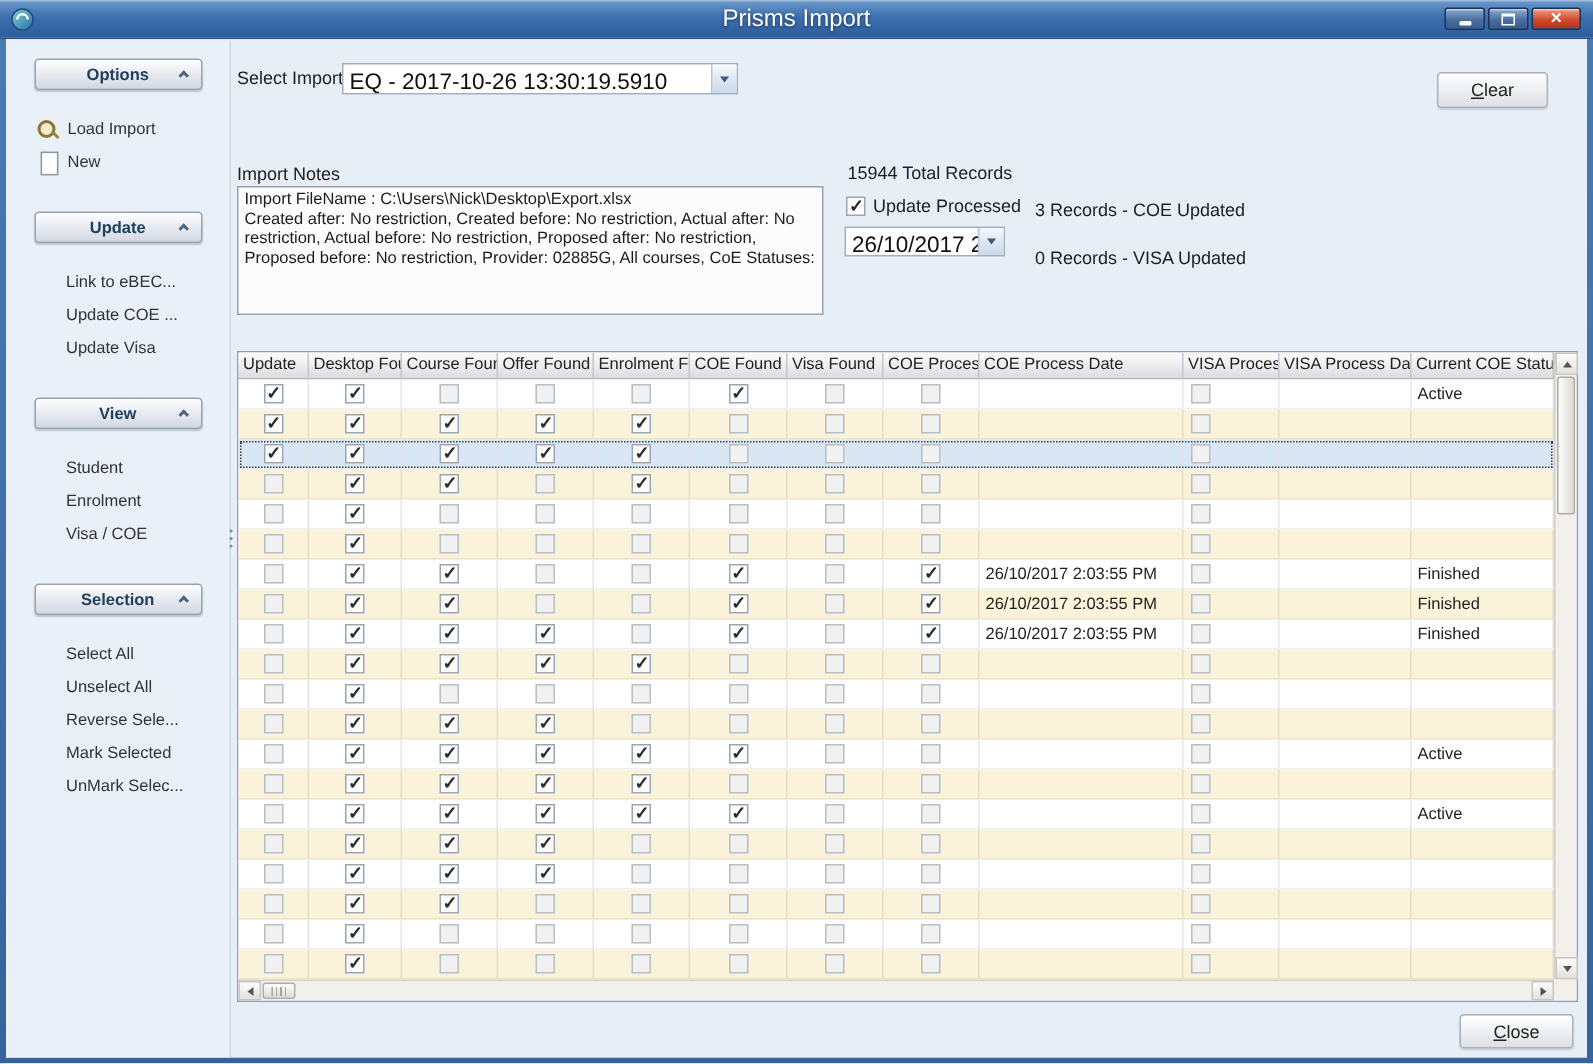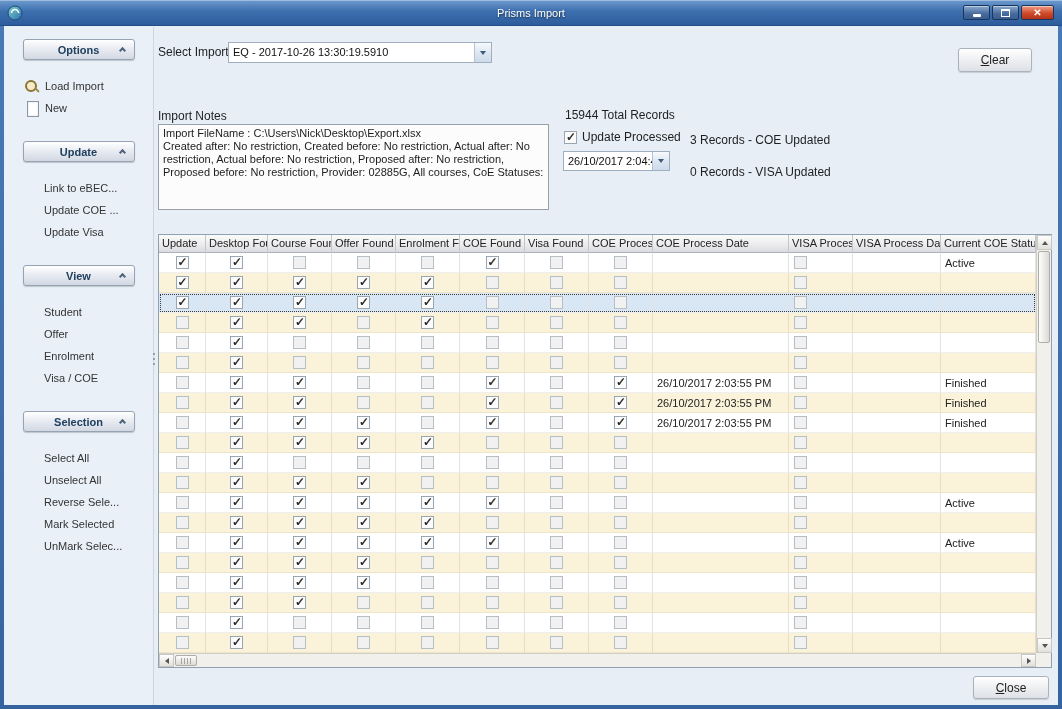--- a/index.html
+++ b/index.html
@@ -12,21 +12,21 @@
   .titlebar { position:absolute; top:0; left:0; right:0; height:26px;
     background:linear-gradient(180deg,#6e9bce 0%,#3d6fae 45%,#2d5c9c 100%);
     border-bottom:1px solid #214c85; display:flex; align-items:center; justify-content:center;
     box-shadow:inset 0 1px 0 rgba(255,255,255,.35); }
   .frame { position:absolute; background:linear-gradient(180deg,#4a7ab6,#35639f); }
   .f-left { left:0; top:26px; bottom:0; width:4px; }
   .f-right { right:0; top:26px; bottom:0; width:4px; }
   .f-bottom { left:0; bottom:0; right:0; height:4px; background:#35639f; }
 
   .app-icon { position:absolute; left:7px; top:5px; width:16px; height:16px; }
-  .win-title { color:#fff; font-size:11px; text-shadow:0 1px 2px rgba(0,0,0,.55); }
+  .win-title { color:#fff; font-size:16px; text-shadow:0 1px 2px rgba(0,0,0,.55); }
 
   .win-controls { position:absolute; right:8px; top:5px; display:flex; gap:2px; }
   .winbtn { width:27px; height:15px; border:1px solid #16365e; border-radius:2px;
     background:linear-gradient(#8cabce,#476a9c 60%,#3a5d8f);
     box-shadow:inset 0 1px 0 rgba(255,255,255,.45);
     display:flex; align-items:center; justify-content:center; color:#fff; }
   .winbtn.close-w { width:33px; background:linear-gradient(#ef9f85,#d14a2c 55%,#b23318);
     font-size:10px; font-weight:bold; line-height:1; }
   .glyph-min { width:8px; height:3px; background:#fff; border-radius:1px; margin-top:6px; }
   .glyph-max { width:9px; height:8px; border:1px solid #fff; border-top-width:2px; }
@@ -56,21 +56,21 @@
     background:#fff; border:1px solid #8b97a7; box-shadow:inset 0 0 0 1px #f2f5f8; }
 
   .splitter { position:absolute; left:147px; top:318px; width:6px; height:28px;
     display:flex; flex-direction:column; gap:3px; align-items:center; justify-content:center; }
   .splitter i { width:2px; height:2px; background:#7e8a9a; border-radius:50%; }
 
   
   .lbl { position:absolute; font-size:12px; color:#1e1e1e; white-space:nowrap; }
 
   .combo { position:absolute; border:1px solid #9fafc0; background:#fff; display:flex; }
-  .combo-text { flex:1; font-size:11px; padding:3px 20px 0 4px; white-space:nowrap; overflow:hidden; color:#111; }
+  .combo-text { flex:1; font-size:15px; padding:3px 20px 0 4px; white-space:nowrap; overflow:hidden; color:#111; }
   .combo-btn { width:17px; border-left:1px solid #b6c3d1;
     background:linear-gradient(#f7fafd,#dde7f1 50%,#ccdaea); display:flex; align-items:center; justify-content:center; }
 
   .tri-down { width:0; height:0; border-left:3.5px solid transparent; border-right:3.5px solid transparent; border-top:4px solid #3d5a7c; }
   .tri-up-s { width:0; height:0; border-left:3.5px solid transparent; border-right:3.5px solid transparent; border-bottom:4px solid #55554f; }
   .tri-down-s { width:0; height:0; border-left:3.5px solid transparent; border-right:3.5px solid transparent; border-top:4px solid #55554f; }
   .tri-left-s { width:0; height:0; border-top:3.5px solid transparent; border-bottom:3.5px solid transparent; border-right:4px solid #55554f; }
   .tri-right-s { width:0; height:0; border-top:3.5px solid transparent; border-bottom:3.5px solid transparent; border-left:4px solid #55554f; }
 
   .btn { position:absolute; border:1px solid #a9b3bd; border-radius:3px;
@@ -195,23 +195,20 @@
         </div>
         <div class="sb-group">
           <div class="sb-header">
             <span>View</span>
             <span class="chev"></span>
           </div>
           <div class="sb-item">
             <span>Student</span>
           </div>
           <div class="sb-item">
-            <span>Offer</span>
-          </div>
-          <div class="sb-item">
             <span>Enrolment</span>
           </div>
           <div class="sb-item">
             <span>Visa / COE</span>
           </div>
         </div>
         <div class="sb-group">
           <div class="sb-header">
             <span>Selection</span>
             <span class="chev"></span>

